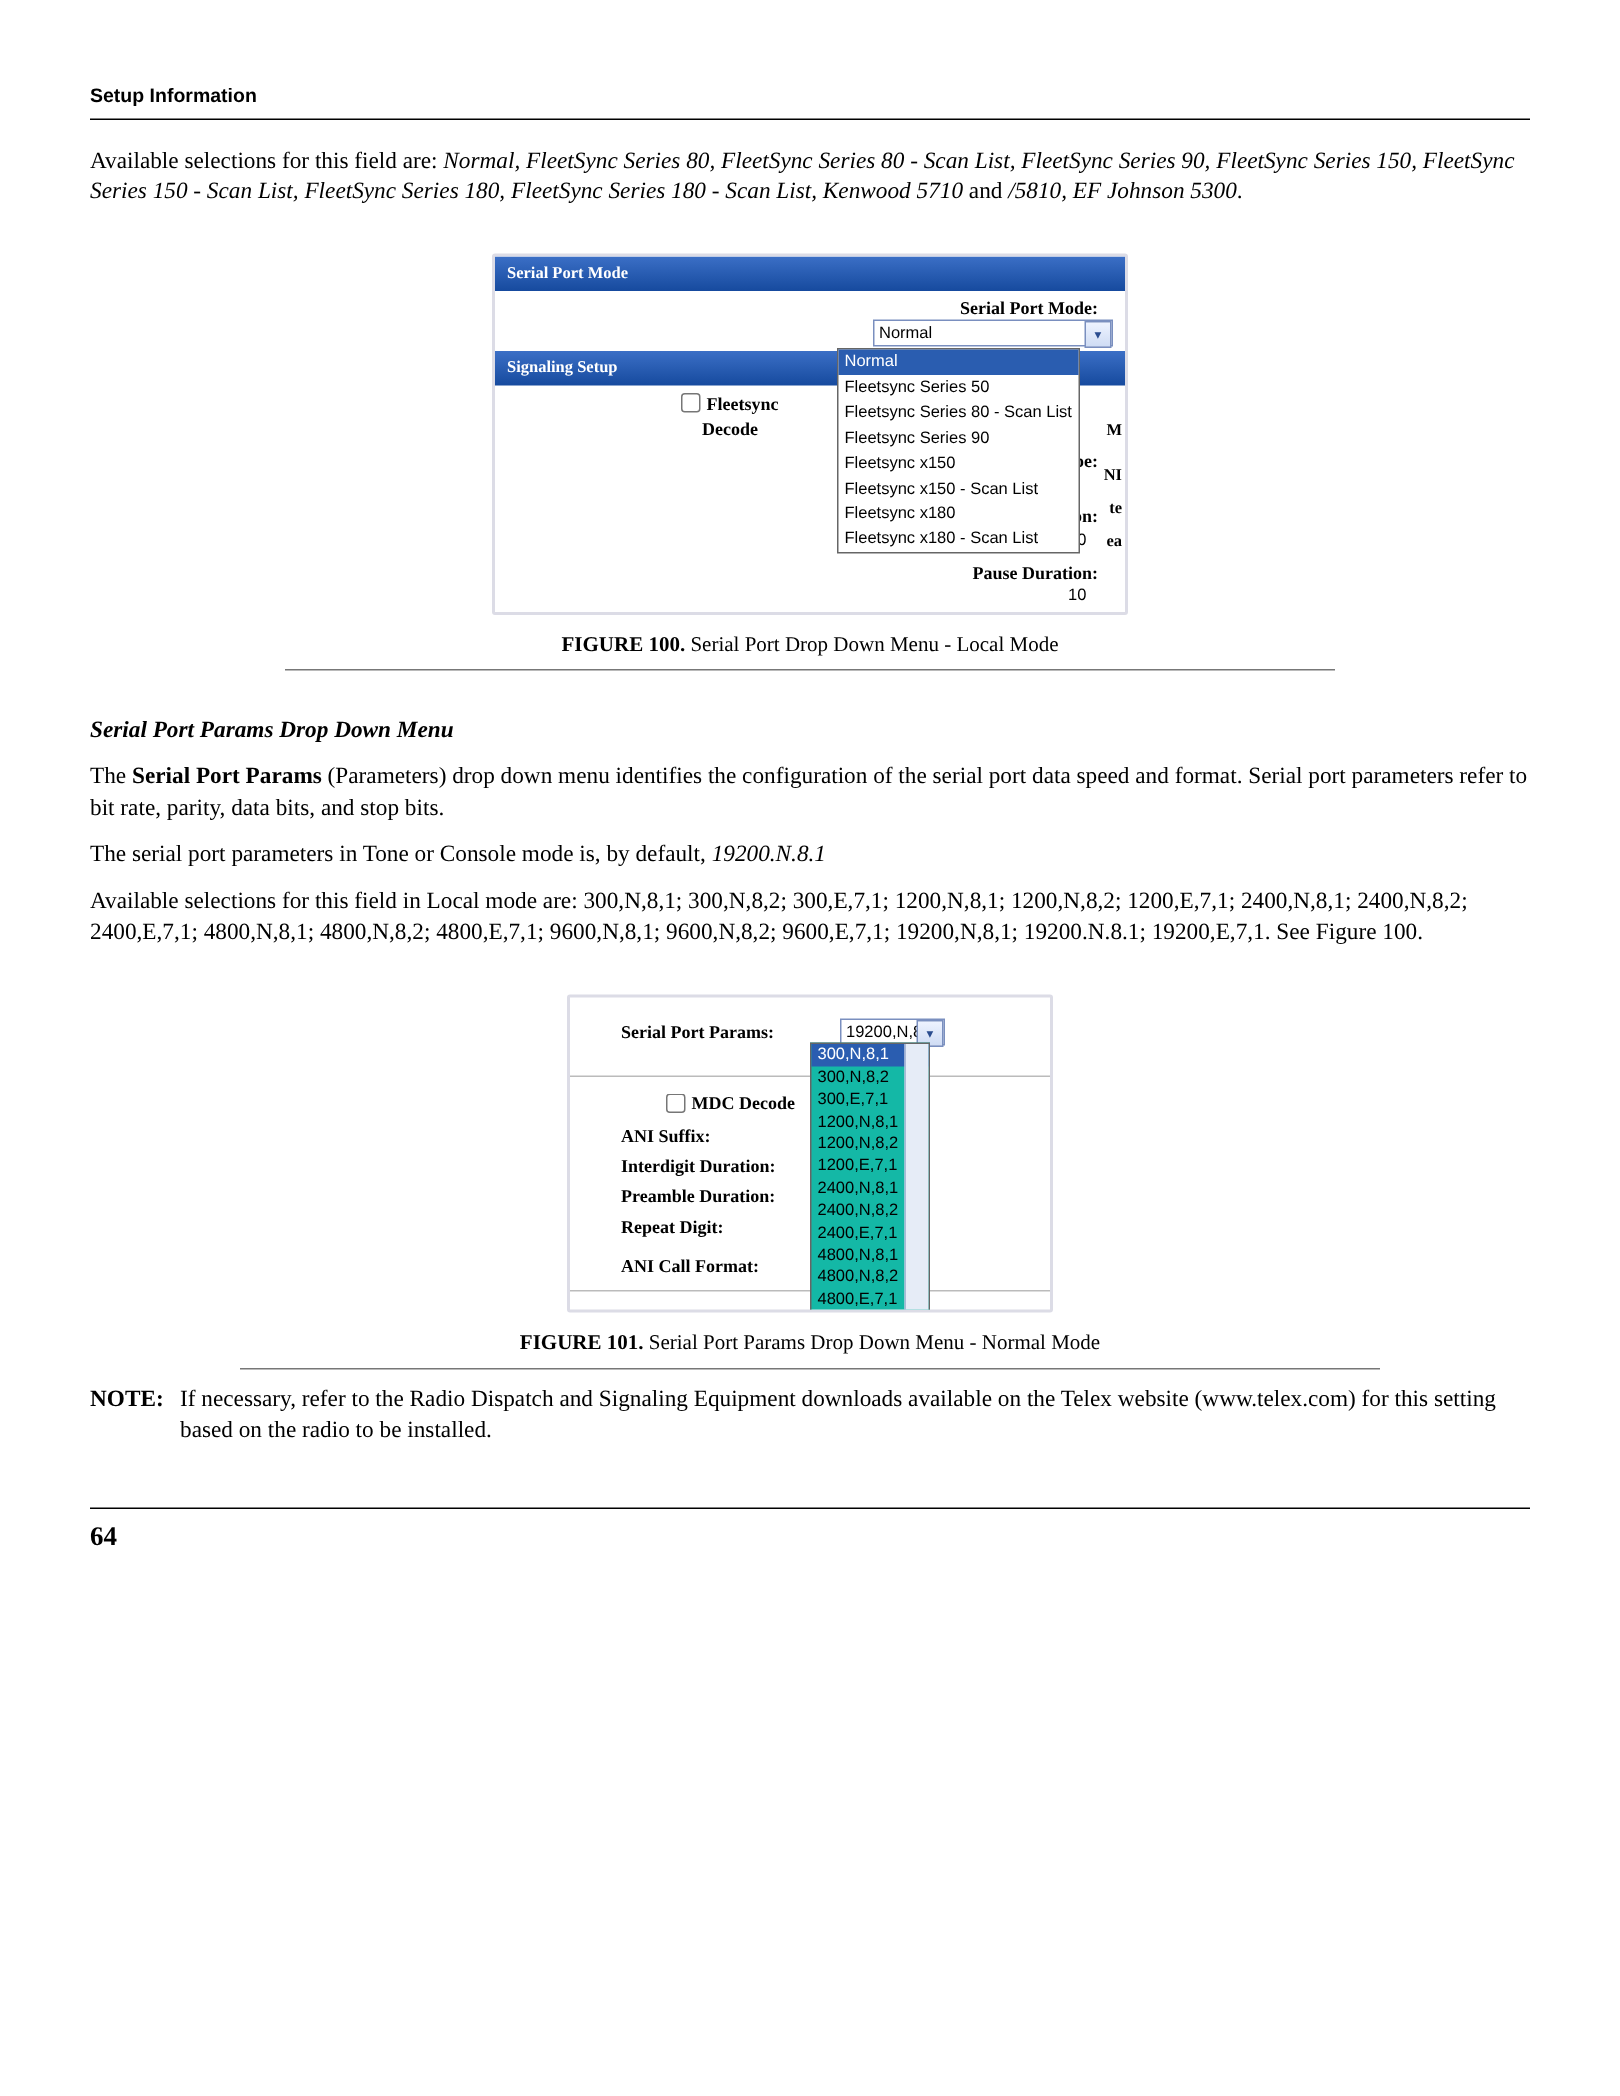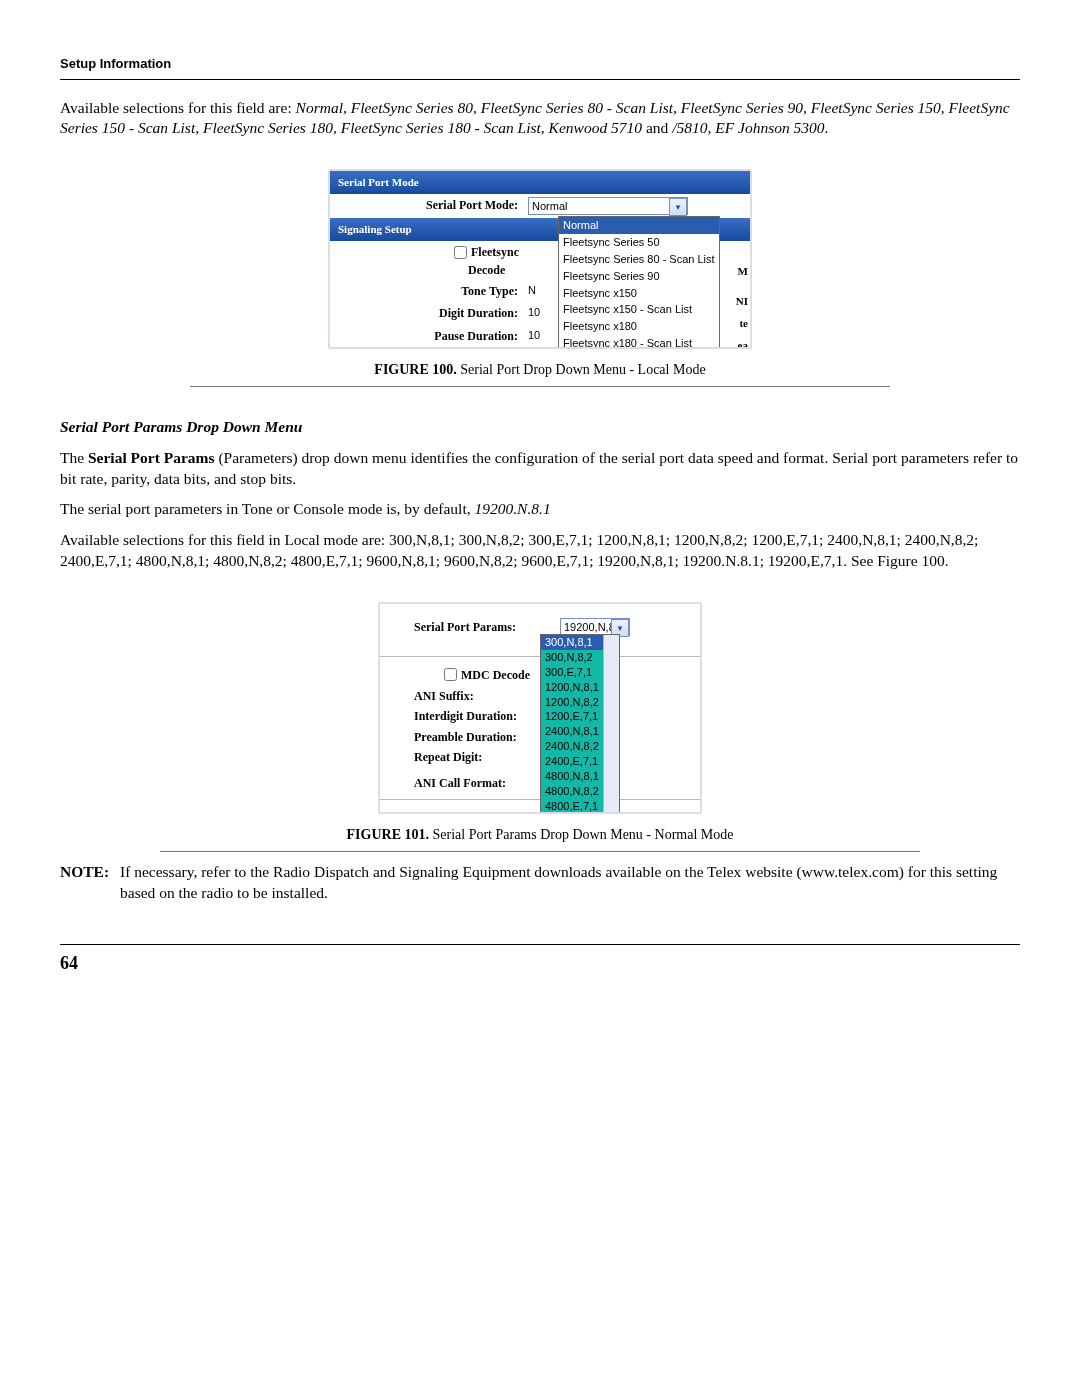--- a/index.html
+++ b/index.html
@@ -66,22 +66,23 @@
   .f100 .header-bar {
     background: linear-gradient(#3b6fc6, #164a9e);
     color: #fff;
     font-weight: bold;
     font-size: 11px;
     padding: 4px 8px;
     font-family: "Times New Roman", serif;
   }
   .f100 .row {
     display: flex;
-    align-items: flex-start;
+    align-items: flex-end;
     padding: 3px 8px;
+    flex-direction: column;
   }
   .f100 .row .label {
     width: 180px;
     text-align: right;
     padding-right: 10px;
     font-family: "Times New Roman", serif;
     font-weight: bold;
     font-size: 12px;
   }
   .f100 .select-shell {

